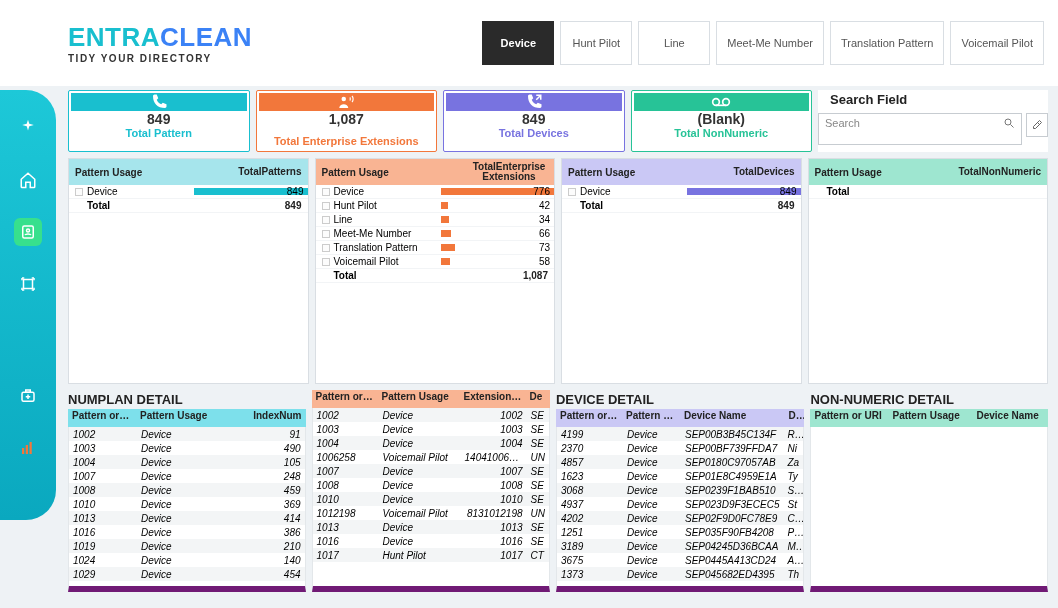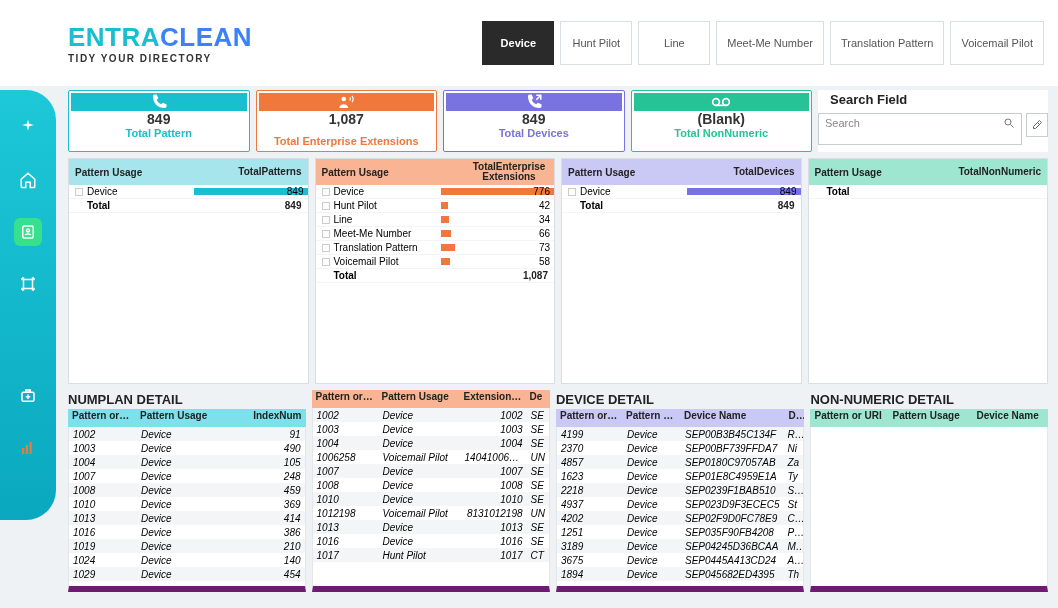--- a/index.html
+++ b/index.html
@@ -563,21 +563,21 @@
             <div class="c3">SEP0180C97057AB</div>
             <div class="c4">Za</div>
           </div>
           <div class="drow">
             <div class="c1">1623</div>
             <div class="c2">Device</div>
             <div class="c3">SEP01E8C4959E1A</div>
             <div class="c4">Ty</div>
           </div>
           <div class="drow">
-            <div class="c1">2218</div>
+            <div class="c1">3068</div>
             <div class="c2">Device</div>
             <div class="c3">SEP0239F1BAB510</div>
             <div class="c4">Sa</div>
           </div>
           <div class="drow">
             <div class="c1">4937</div>
             <div class="c2">Device</div>
             <div class="c3">SEP023D9F3ECEC5</div>
             <div class="c4">St</div>
           </div>
@@ -599,21 +599,21 @@
             <div class="c3">SEP04245D36BCAA</div>
             <div class="c4">Me</div>
           </div>
           <div class="drow">
             <div class="c1">3675</div>
             <div class="c2">Device</div>
             <div class="c3">SEP0445A413CD24</div>
             <div class="c4">Ad</div>
           </div>
           <div class="drow">
-            <div class="c1">1894</div>
+            <div class="c1">1373</div>
             <div class="c2">Device</div>
             <div class="c3">SEP045682ED4395</div>
             <div class="c4">Th</div>
           </div>
         </div>
     </div>
     <div class="detail nonnum green">
       <div class="detail-title">NON-NUMERIC DETAIL</div>
       <div class="detail-hdr">
         <div class="c1">Pattern or URI</div>

